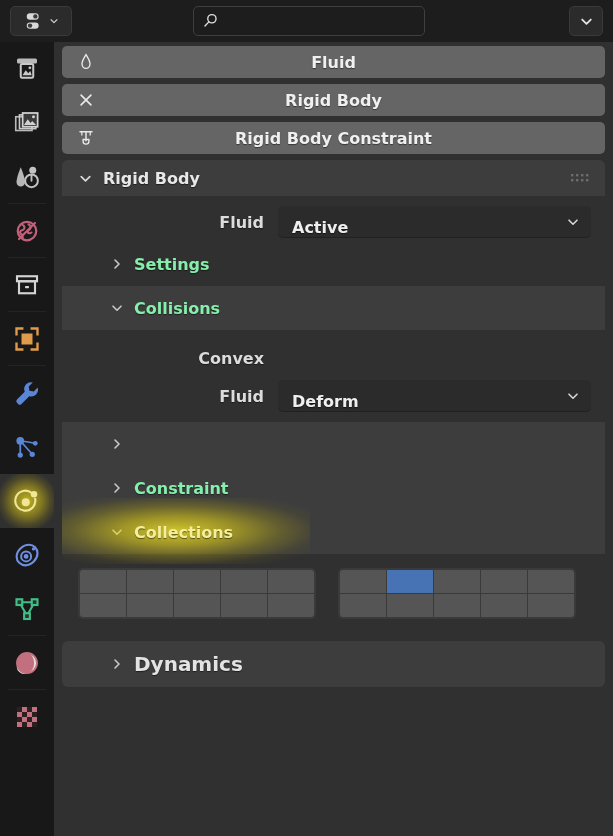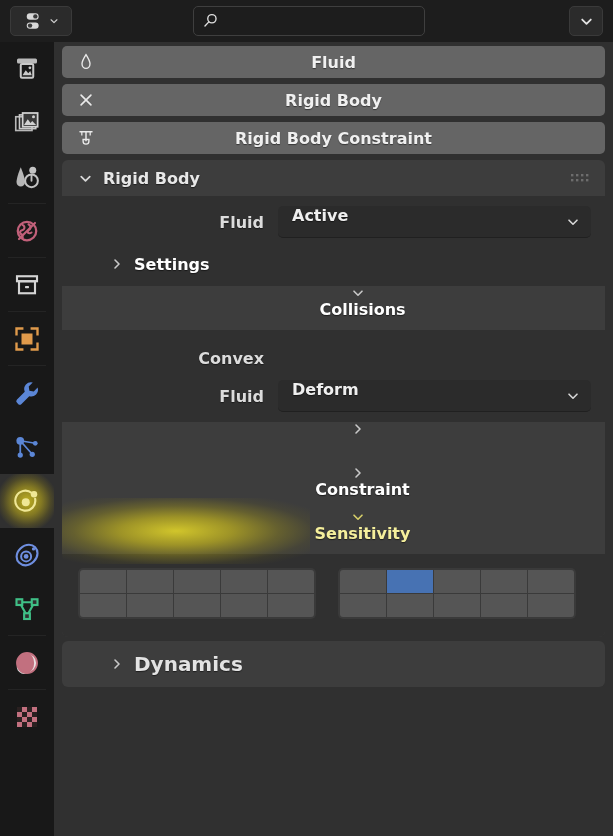--- a/index.html
+++ b/index.html
@@ -113,40 +113,40 @@
     display: flex; align-items: center; height: 36px;
     padding: 0 14px 0 0; margin-bottom: 2px;
   }
   .row-label {
     width: 216px; text-align: right; padding-right: 14px;
     color: #dcdcdc; font-size: 16px;
     text-shadow: 0 1px 1px rgba(0,0,0,0.45);
   }
   .dropdown {
     flex: 1; height: 32px; background: #2b2b2b; border-radius: 5px;
-    display: flex; align-items: flex-start; position: relative;
+    display: flex; align-items: flex-end; position: relative;
     padding-left: 14px; cursor: pointer;
     border-bottom: 1px solid #202020;
   }
   .dropdown .dval {
     color: #efefef; font-size: 16px;
     text-shadow: 0 1px 1px rgba(0,0,0,0.5);
   }
   .dropdown .dico { width: 22px; height: 22px; margin-right: 8px; }
   .dropdown .dchev { position: absolute; right: 11px; top: 50%; transform: translateY(-50%); }
 
   .subpanel-head {
     display: flex; align-items: center; height: 44px;
     padding-left: 48px; cursor: pointer; position: relative;
   }
   .subpanel-head .stitle {
-    color: #ffffff; font-size: 16px; margin-left: 10px;
+    color: #86efac; font-size: 16px; margin-left: 10px;
     text-shadow: 0 1px 1px rgba(0,0,0,0.5);
   }
-  .subpanel-head.shaded { background: #3d3d3d; flex-direction: column; }
+  .subpanel-head.shaded { background: #3d3d3d; }
   .subpanel-head.highlight .stitle { color: #f5ef9c; }
 
   .glow-row {
     position: absolute; left: 0px; top: -12px; width: 248px; height: 66px;
     border-radius: 10px; pointer-events: none;
     background: radial-gradient(ellipse at 46% 50%,
         rgba(235,221,40,0.85) 0%,
         rgba(216,199,26,0.62) 30%,
         rgba(186,170,18,0.32) 54%,
         rgba(150,136,12,0.10) 72%,
@@ -439,21 +439,21 @@
             <path d="M5 3 L9 7 L5 11" stroke="#c9c9c9" stroke-width="1.6" fill="none" stroke-linecap="round" stroke-linejoin="round"></path>
           </svg>
           <span class="stitle">Constraint</span>
         </div>
 
         <div class="subpanel-head shaded highlight">
           <div class="glow-row"></div>
           <svg width="14" height="14" viewBox="0 0 14 14" style="position:relative;z-index:2">
             <path d="M3 5.2 L7 9.2 L11 5.2" stroke="#d8d06a" stroke-width="1.6" fill="none" stroke-linecap="round" stroke-linejoin="round"></path>
           </svg>
-          <span class="stitle" style="position:relative;z-index:2">Sensitivity</span>
+          <span class="stitle" style="position:relative;z-index:2">Collections</span>
         </div>
 
         <div class="coll-grids">
           <div class="lgrid">
             <div class="lcell"></div>
             <div class="lcell"></div>
             <div class="lcell"></div>
             <div class="lcell"></div>
             <div class="lcell"></div>
             <div class="lcell"></div>

